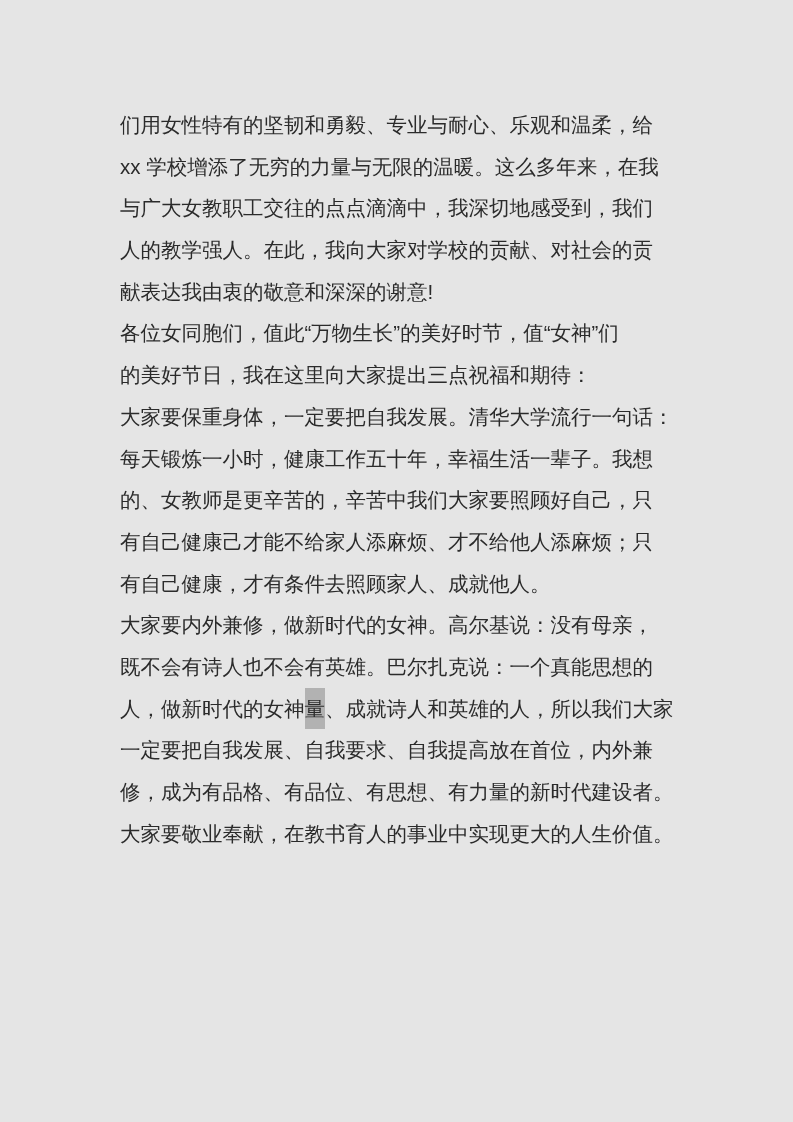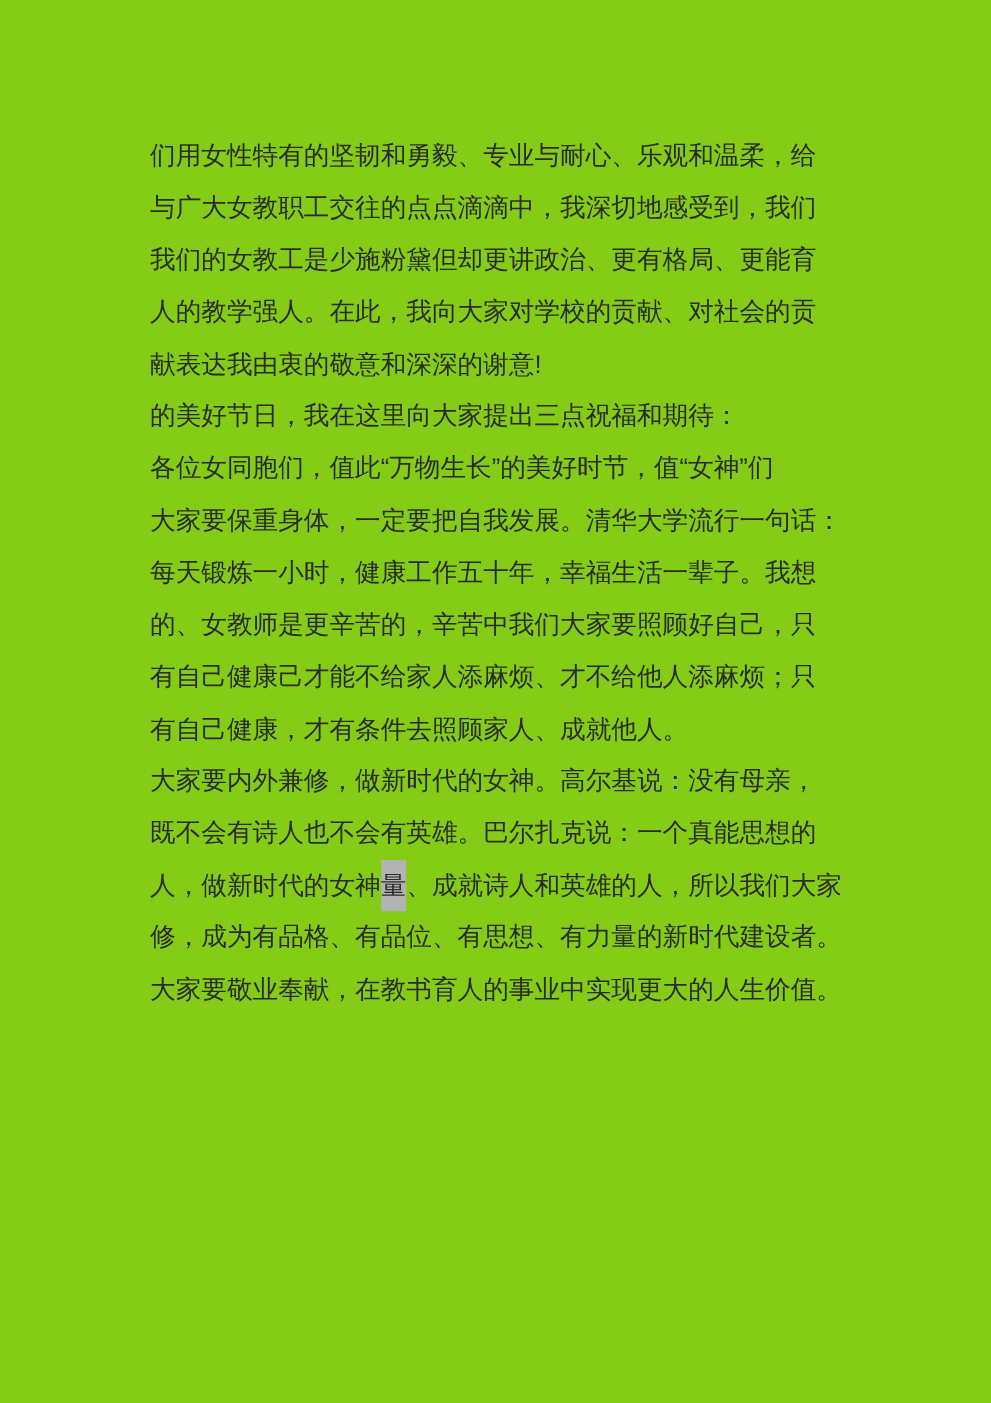--- a/index.html
+++ b/index.html
@@ -30,33 +30,34 @@
     text-align: left;
     height: 41.7px;
   }
   .hl-char {
     display: inline-block;
   }
 </style>
 </head>
 <body>
 
-<div class="page" style="background: #84cc16;">
+<div class="page" style="background: #e5e5e5;">
   <div class="text-block" style="color: rgb(43, 43, 43);">
       <div class="text-line"><span>们用女性特有的坚韧和勇毅、专业与耐心、乐观和温柔，给</span></div>
+      <div class="text-line"><span>xx 学校增添了无穷的力量与无限的温暖。这么多年来，在我</span></div>
       <div class="text-line"><span>与广大女教职工交往的点点滴滴中，我深切地感受到，我们</span></div>
-      <div class="text-line"><span>我们的女教工是少施粉黛但却更讲政治、更有格局、更能育</span></div>
       <div class="text-line"><span>人的教学强人。在此，我向大家对学校的贡献、对社会的贡</span></div>
       <div class="text-line"><span>献表达我由衷的敬意和深深的谢意!</span></div>
+      <div class="text-line"><span>各位女同胞们，值此“万物生长”的美好时节，值“女神”们</span></div>
       <div class="text-line"><span>的美好节日，我在这里向大家提出三点祝福和期待：</span></div>
-      <div class="text-line"><span>各位女同胞们，值此“万物生长”的美好时节，值“女神”们</span></div>
       <div class="text-line"><span>大家要保重身体，一定要把自我发展。清华大学流行一句话：</span></div>
       <div class="text-line"><span>每天锻炼一小时，健康工作五十年，幸福生活一辈子。我想</span></div>
       <div class="text-line"><span>的、女教师是更辛苦的，辛苦中我们大家要照顾好自己，只</span></div>
       <div class="text-line"><span>有自己健康己才能不给家人添麻烦、才不给他人添麻烦；只</span></div>
       <div class="text-line"><span>有自己健康，才有条件去照顾家人、成就他人。</span></div>
       <div class="text-line"><span>大家要内外兼修，做新时代的女神。高尔基说：没有母亲，</span></div>
       <div class="text-line"><span>既不会有诗人也不会有英雄。巴尔扎克说：一个真能思想的</span></div>
       <div class="text-line"><span>人，做新时代的女神</span><span class="hl-char" style="background: rgb(178, 178, 178);">量</span><span>、成就诗人和英雄的人，所以我们大家</span></div>
+      <div class="text-line"><span>一定要把自我发展、自我要求、自我提高放在首位，内外兼</span></div>
       <div class="text-line"><span>修，成为有品格、有品位、有思想、有力量的新时代建设者。</span></div>
       <div class="text-line"><span>大家要敬业奉献，在教书育人的事业中实现更大的人生价值。</span></div>
     </div>
 </div>
 
 </body></html>

